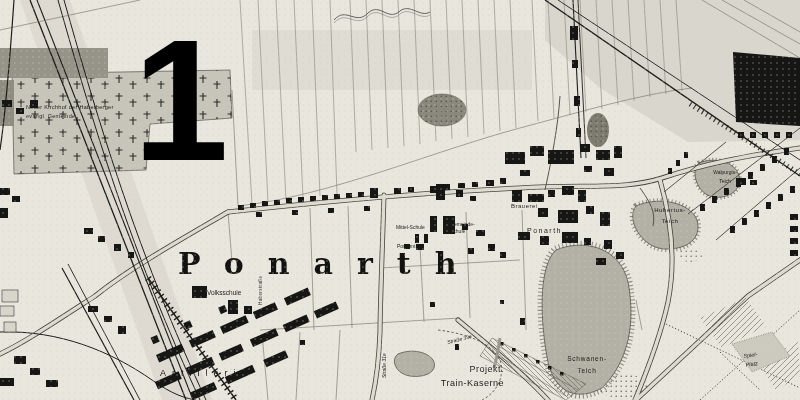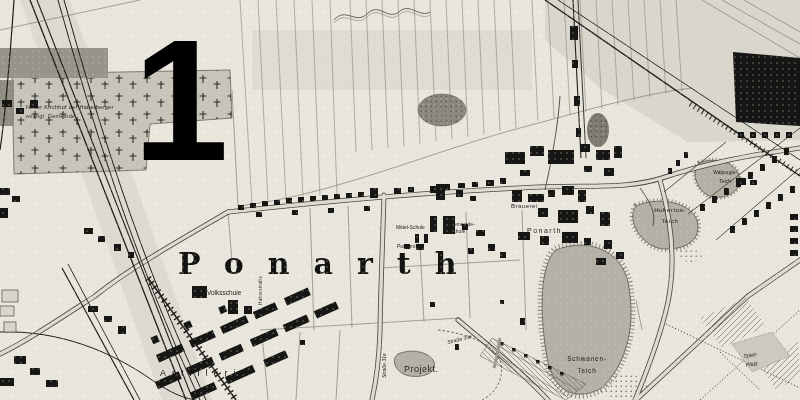--- a/index.html
+++ b/index.html
@@ -349,22 +349,23 @@
   <div class="label" style="left:703px;top:168px;width:44px;font-size:5px;text-align:center;line-height:1.8;">
     <span>Walpurgis-</span>
     <span>Teich</span>
   </div>
 
   <div class="label it" style="left:736px;top:351px;width:30px;font-size:5.5px;text-align:center;line-height:1.6;transform:rotate(-8deg);">
     <span>Spiel-</span>
     <span>Platz</span>
   </div>
 
-  <div class="label" style="left:404px;top:363px;width:100px;font-size:9px;text-align:left;line-height:1.55;letter-spacing:.5px;">
+  <div class="label" style="left:404px;top:363px;width:100px;font-size:9px;text-align:right;line-height:1.55;letter-spacing:.5px;">
     <span>Projekt.</span>
+    <span>Train-Kaserne</span>
   </div>
 
   <div class="label it" style="left:381px;top:378px;font-size:5px;transform:rotate(-90deg);transform-origin:0 0;">Straße 31e</div>
 
   <div class="label it" style="left:447px;top:336px;font-size:5px;transform:rotate(-14deg);">Straße 33e</div>
 
   <div class="label" style="left:258px;top:305px;font-size:4.5px;color:#333;letter-spacing:.4px;transform:rotate(-90deg);transform-origin:0 0;">Haberstraße</div>
 
   <div class="annot" style="left:133px;top:14px;">1</div>
 </div>

